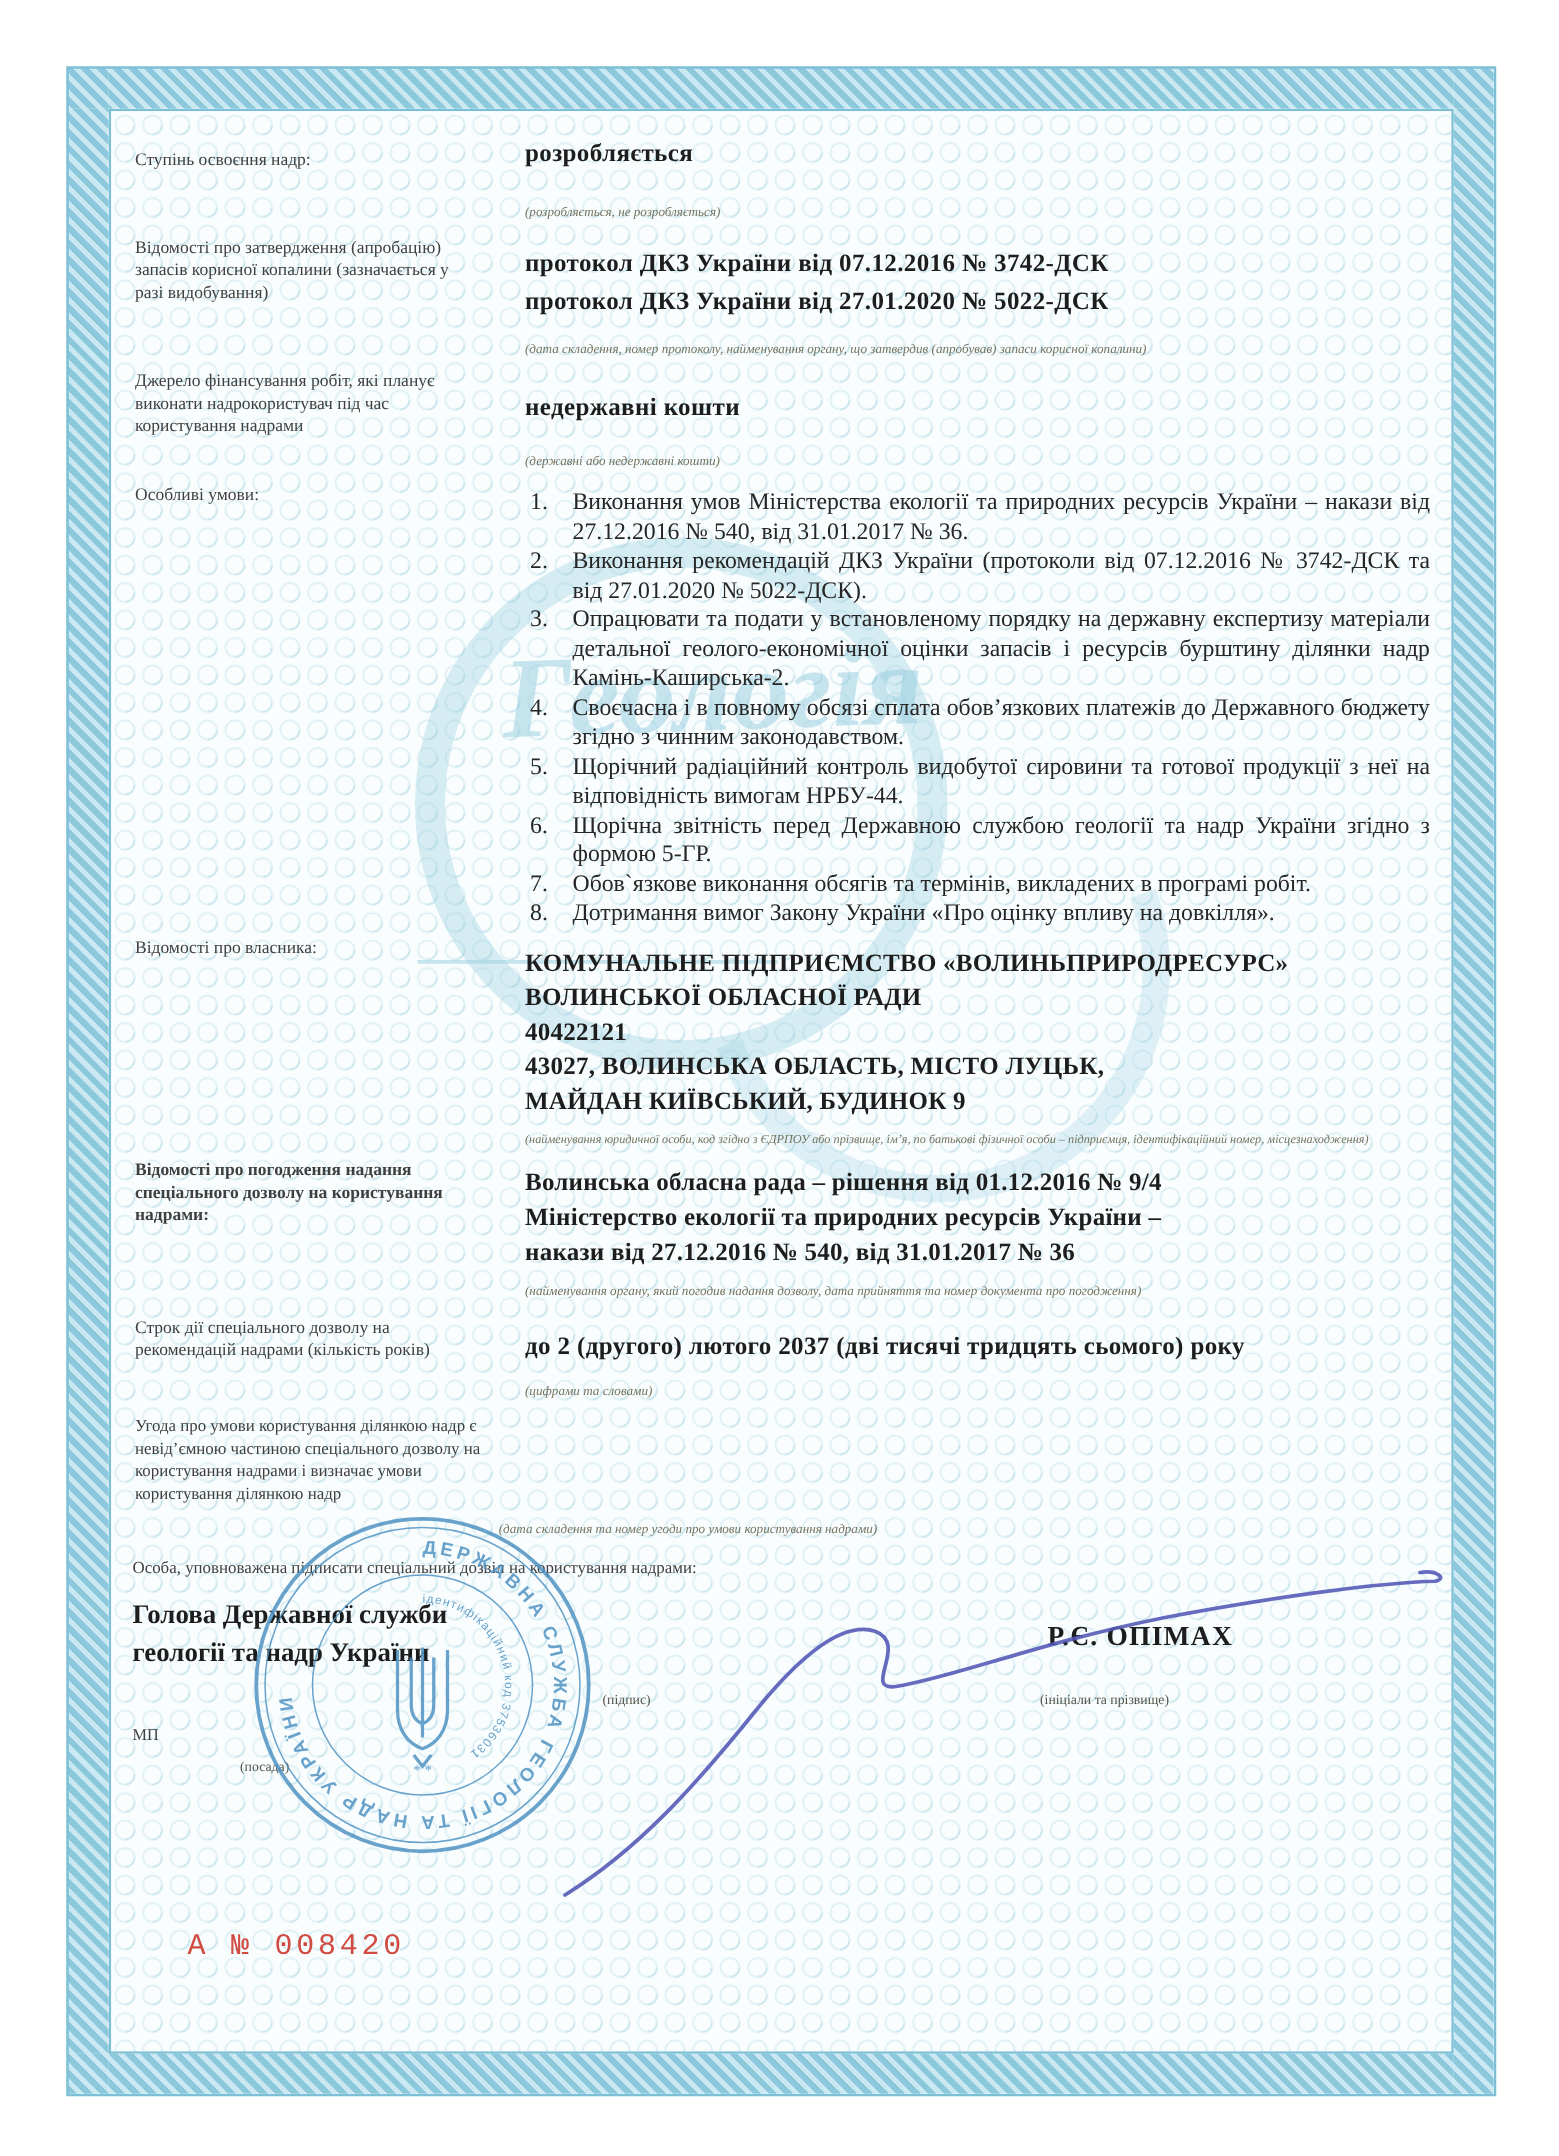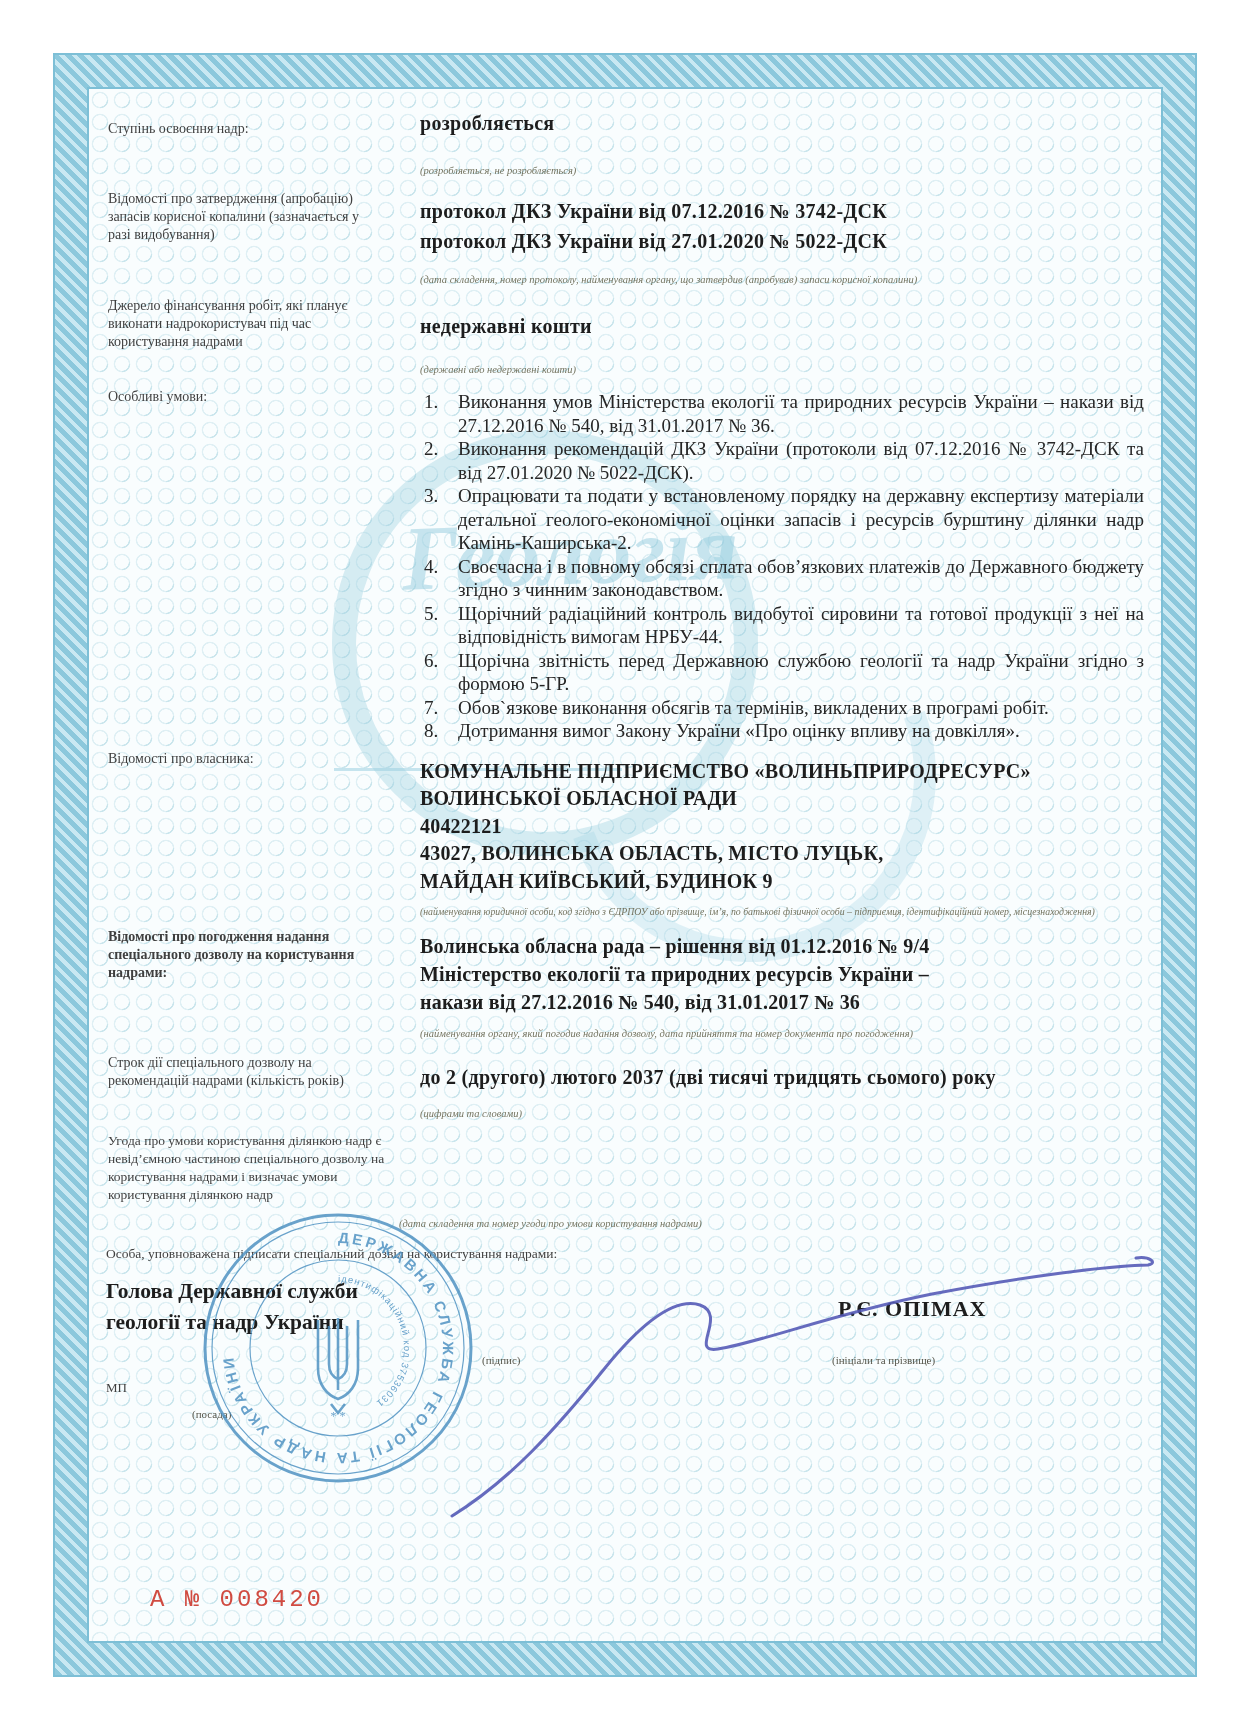--- a/index.html
+++ b/index.html
@@ -32,21 +32,21 @@
   .olines{position:absolute;font-weight:bold;font-size:20px;color:#1d1d1d;letter-spacing:.2px;line-height:27.4px;white-space:nowrap;}
   .plines{position:absolute;font-weight:bold;font-size:20px;color:#1d1d1d;letter-spacing:.2px;line-height:27.8px;white-space:nowrap;}
   .conds{position:absolute;left:420px;top:390px;width:724px;font-size:19px;line-height:23.5px;color:#262626;}
   .cond{position:relative;padding-left:38px;text-align:justify;}
   .cond .num{position:absolute;left:4px;top:0;}
   .sig-title{position:absolute;left:106px;top:1276px;font-weight:bold;font-size:21.5px;color:#1d1d1d;line-height:31px;}
   .sig-name{position:absolute;left:838px;top:1296px;font-weight:bold;font-size:22px;letter-spacing:1px;color:#1d1d1d;}
   .small-cap{position:absolute;font-size:11px;color:#55554a;}
   .osoba{position:absolute;left:106px;top:1246px;font-size:13.5px;color:#3f3f3f;width:720px;}
   .mp{position:absolute;left:106px;top:1380px;font-size:13px;color:#3f3f3f;}
-  .serial{position:absolute;left:150px;top:1586px;font-family:"Liberation Mono",monospace;
+  .serial{position:absolute;left:150px;top:1544px;font-family:"Liberation Mono",monospace;
           font-size:24px;letter-spacing:3px;color:#d04b41;}
   .stamp{position:absolute;left:198px;top:1208px;width:280px;height:280px;z-index:3;opacity:.82;}
   .sig-svg{position:absolute;inset:0;z-index:4;pointer-events:none;}
 </style>
 </head>
 <body>
 
 <div class="page">
 
   <div class="band"></div>

